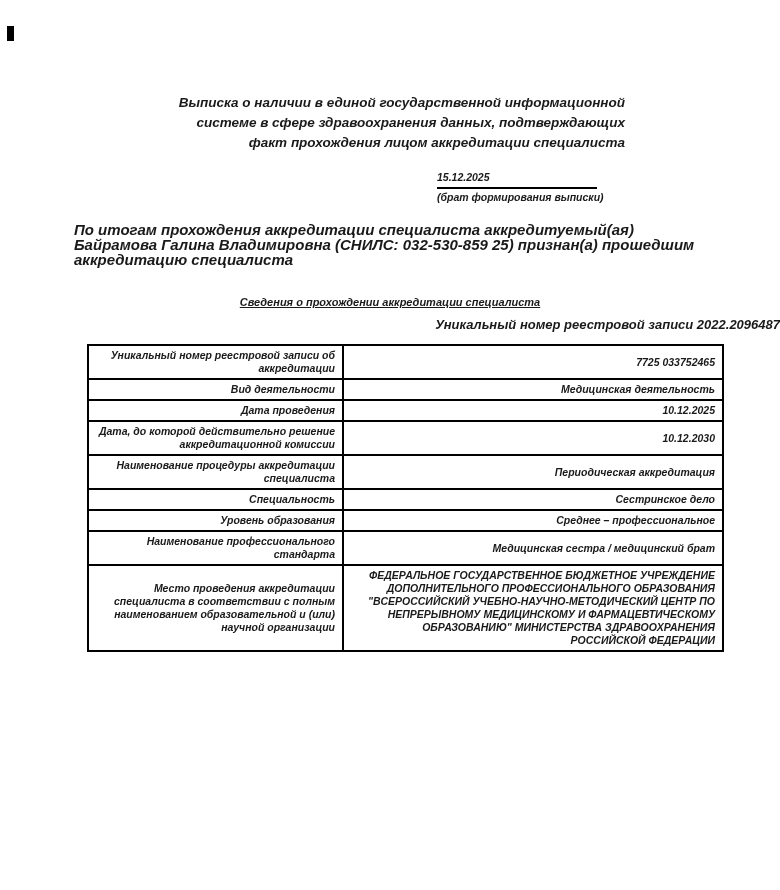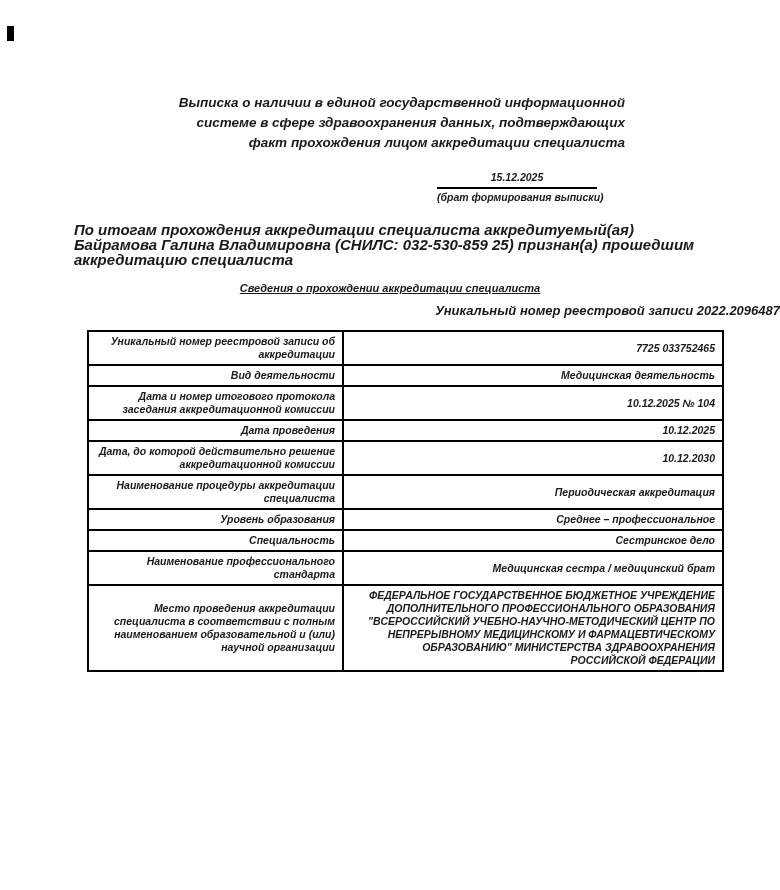--- a/index.html
+++ b/index.html
@@ -29,21 +29,21 @@
   .doc-title {
     width: 470px;
     margin: 93px auto 0;
     text-align: right;
     font-size: 13.5px;
     line-height: 20px;
   }
   .date-block {
     width: 160px;
     margin: 18px 8px 0 437px;
-    text-align: center;
+    text-align: left;
   }
   .date-value {
     font-size: 10.5px;
     line-height: 13px;
     padding-bottom: 3px;
     border-bottom: 2px solid #000000;
   }
   .date-caption {
     font-size: 10.5px;
     line-height: 13px;
@@ -51,21 +51,21 @@
     white-space: nowrap;
   }
   .intro-paragraph {
     width: 632px;
     margin: 18px auto 0;
     text-align: left;
     font-size: 15px;
     line-height: 15px;
   }
   .section-heading {
-    margin: 15px auto 0;
+    margin: 29px auto 0;
     text-align: center;
     font-size: 11px;
     line-height: 13px;
     text-decoration: underline;
   }
   .registry-heading {
     margin: 8px auto 0;
     text-align: right;
     font-size: 13px;
     line-height: 16px;
@@ -115,42 +115,38 @@
     <tbody>
         <tr>
           <td class="label-cell">Уникальный номер реестровой записи об аккредитации</td>
           <td class="value-cell">7725 033752465</td>
         </tr>
         <tr>
           <td class="label-cell">Вид деятельности</td>
           <td class="value-cell">Медицинская деятельность</td>
         </tr>
         <tr>
-          <td class="label-cell">Дата и номер итогового протокола заседания аккредитационной комиссии</td>
-          <td class="value-cell">10.12.2025 № 104</td>
-        </tr>
-        <tr>
           <td class="label-cell">Дата проведения</td>
           <td class="value-cell">10.12.2025</td>
         </tr>
         <tr>
           <td class="label-cell">Дата, до которой действительно решение аккредитационной комиссии</td>
           <td class="value-cell">10.12.2030</td>
         </tr>
         <tr>
           <td class="label-cell">Наименование процедуры аккредитации специалиста</td>
           <td class="value-cell">Периодическая аккредитация</td>
         </tr>
         <tr>
+          <td class="label-cell">Специальность</td>
+          <td class="value-cell">Сестринское дело</td>
+        </tr>
+        <tr>
           <td class="label-cell">Уровень образования</td>
           <td class="value-cell">Среднее – профессиональное</td>
-        </tr>
-        <tr>
-          <td class="label-cell">Специальность</td>
-          <td class="value-cell">Сестринское дело</td>
         </tr>
         <tr>
           <td class="label-cell">Наименование профессионального стандарта</td>
           <td class="value-cell">Медицинская сестра / медицинский брат</td>
         </tr>
         <tr>
           <td class="label-cell">Место проведения аккредитации специалиста в соответствии с полным наименованием образовательной и (или) научной организации</td>
           <td class="value-cell">ФЕДЕРАЛЬНОЕ ГОСУДАРСТВЕННОЕ БЮДЖЕТНОЕ УЧРЕЖДЕНИЕ ДОПОЛНИТЕЛЬНОГО ПРОФЕССИОНАЛЬНОГО ОБРАЗОВАНИЯ "ВСЕРОССИЙСКИЙ УЧЕБНО-НАУЧНО-МЕТОДИЧЕСКИЙ ЦЕНТР ПО НЕПРЕРЫВНОМУ МЕДИЦИНСКОМУ И ФАРМАЦЕВТИЧЕСКОМУ ОБРАЗОВАНИЮ" МИНИСТЕРСТВА ЗДРАВООХРАНЕНИЯ РОССИЙСКОЙ ФЕДЕРАЦИИ</td>
         </tr>
       </tbody>

